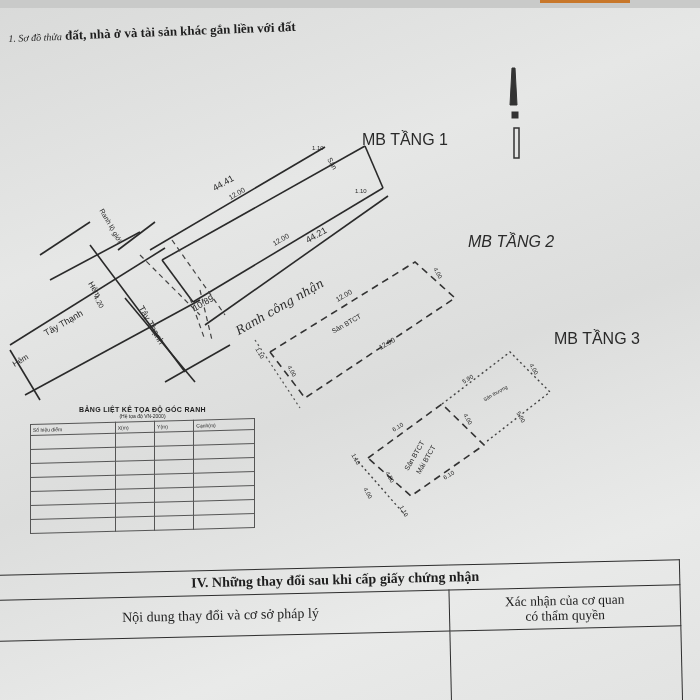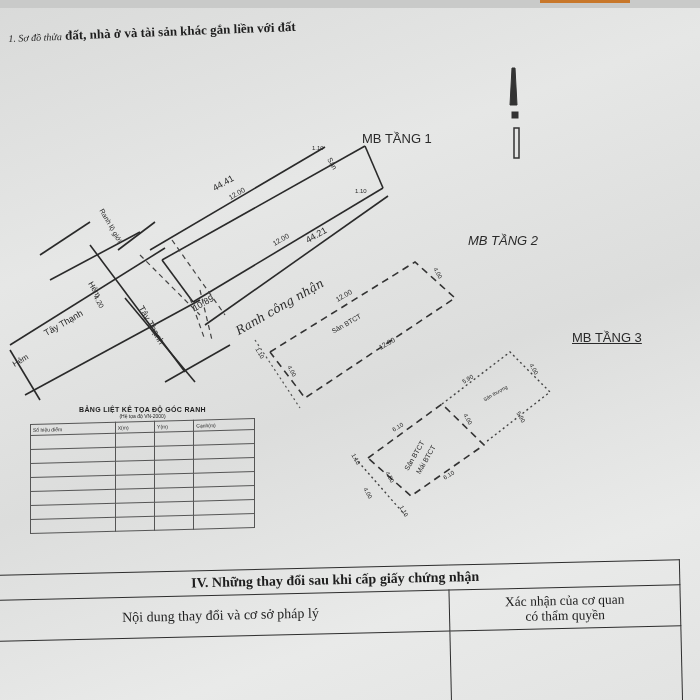--- a/index.html
+++ b/index.html
@@ -4,21 +4,21 @@
 <style>
   html,body{margin:0;padding:0;}
   body{width:700px;height:700px;overflow:hidden;position:relative;
        background:linear-gradient(160deg,#d9dad9 0%,#e6e7e6 30%,#dcdddc 55%,#e9eae9 80%,#e2e3e2 100%);
        font-family:"Liberation Sans",sans-serif;color:#1e1e1e;}
   .top-edge{position:absolute;left:0;top:0;width:700px;height:8px;background:#c9cac9;}
   .top-edge .tab{position:absolute;right:70px;top:0;width:90px;height:3px;background:#c8772a;}
   .heading{position:absolute;left:8px;top:30px;font-family:"Liberation Serif",serif;font-weight:bold;font-size:13px;transform:rotate(-2.2deg);transform-origin:left top;white-space:nowrap;}
   .heading .lead{font-style:italic;font-weight:normal;font-size:10px;}
   svg.diagram{position:absolute;left:0;top:0;}
-  .lbl{position:absolute;white-space:nowrap;font-size:13px;color:#2a2a2a;}
+  .lbl{position:absolute;white-space:nowrap;font-size:16px;color:#2a2a2a;}
   .coord-table{position:absolute;left:30px;top:406px;width:225px;}
   .coord-title{text-align:center;font-size:7px;font-weight:bold;letter-spacing:.3px;}
   .coord-sub{text-align:center;font-size:5px;margin-bottom:2px;}
   .coord-table table{border-collapse:collapse;width:100%;font-size:5px;transform:skewY(-1.5deg);}
   .coord-table th,.coord-table td{border:1px solid #555;height:13px;padding:0 2px;text-align:left;font-weight:normal;}
   .coord-table th{height:10px;}
   .section{position:absolute;left:-10px;top:575px;width:690px;transform:rotate(-1.3deg);transform-origin:left top;font-family:"Liberation Serif",serif;}
   .section table{border-collapse:collapse;width:100%;}
   .section td{border:1.5px solid #2d2d2d;}
   .sec-title{font-weight:bold;font-size:14px;text-align:center;height:22px;border-right:none;}
@@ -81,21 +81,21 @@
     <polyline points="368,458 442,404 484,445 411,496 368,458"></polyline>
   </g>
   <g stroke="#444" stroke-width="1.4" stroke-dasharray="2,3" fill="none">
     <polyline points="442,404 510,352 550,392 486,442"></polyline>
     <line x1="355" y1="458" x2="405" y2="515"></line>
   </g>
 </svg>
 
 <div class="lbl" style="left:362px;top:131px;">MB TẦNG 1</div>
 <div class="lbl" style="left:468px;top:233px;font-style:italic;">MB TẦNG 2</div>
-<div class="lbl" style="left:572px;top:330px;text-decoration:underline;">MB TẦNG 3</div>
+<div class="lbl" style="left:554px;top:330px;">MB TẦNG 3</div>
 
 <div class="lbl" style="left:212px;top:178px;font-size:9px;transform:rotate(-30deg);">44.41</div>
 <div class="lbl" style="left:305px;top:230px;font-size:9px;transform:rotate(-30deg);">44.21</div>
 <div class="lbl" style="left:228px;top:190px;font-size:7px;transform:rotate(-30deg);">12.00</div>
 <div class="lbl" style="left:272px;top:236px;font-size:7px;transform:rotate(-30deg);">12.00</div>
 <div class="lbl" style="left:312px;top:145px;font-size:6px;">1.10</div>
 <div class="lbl" style="left:355px;top:188px;font-size:6px;">1.10</div>
 <div class="lbl" style="left:326px;top:160px;font-size:7px;transform:rotate(60deg);">Sân</div>
 <div class="lbl" style="left:92px;top:222px;font-size:7px;transform:rotate(60deg);">Ranh lộ giới</div>
 <div class="lbl" style="left:192px;top:298px;font-size:9px;transform:rotate(-30deg);">10.89</div>

